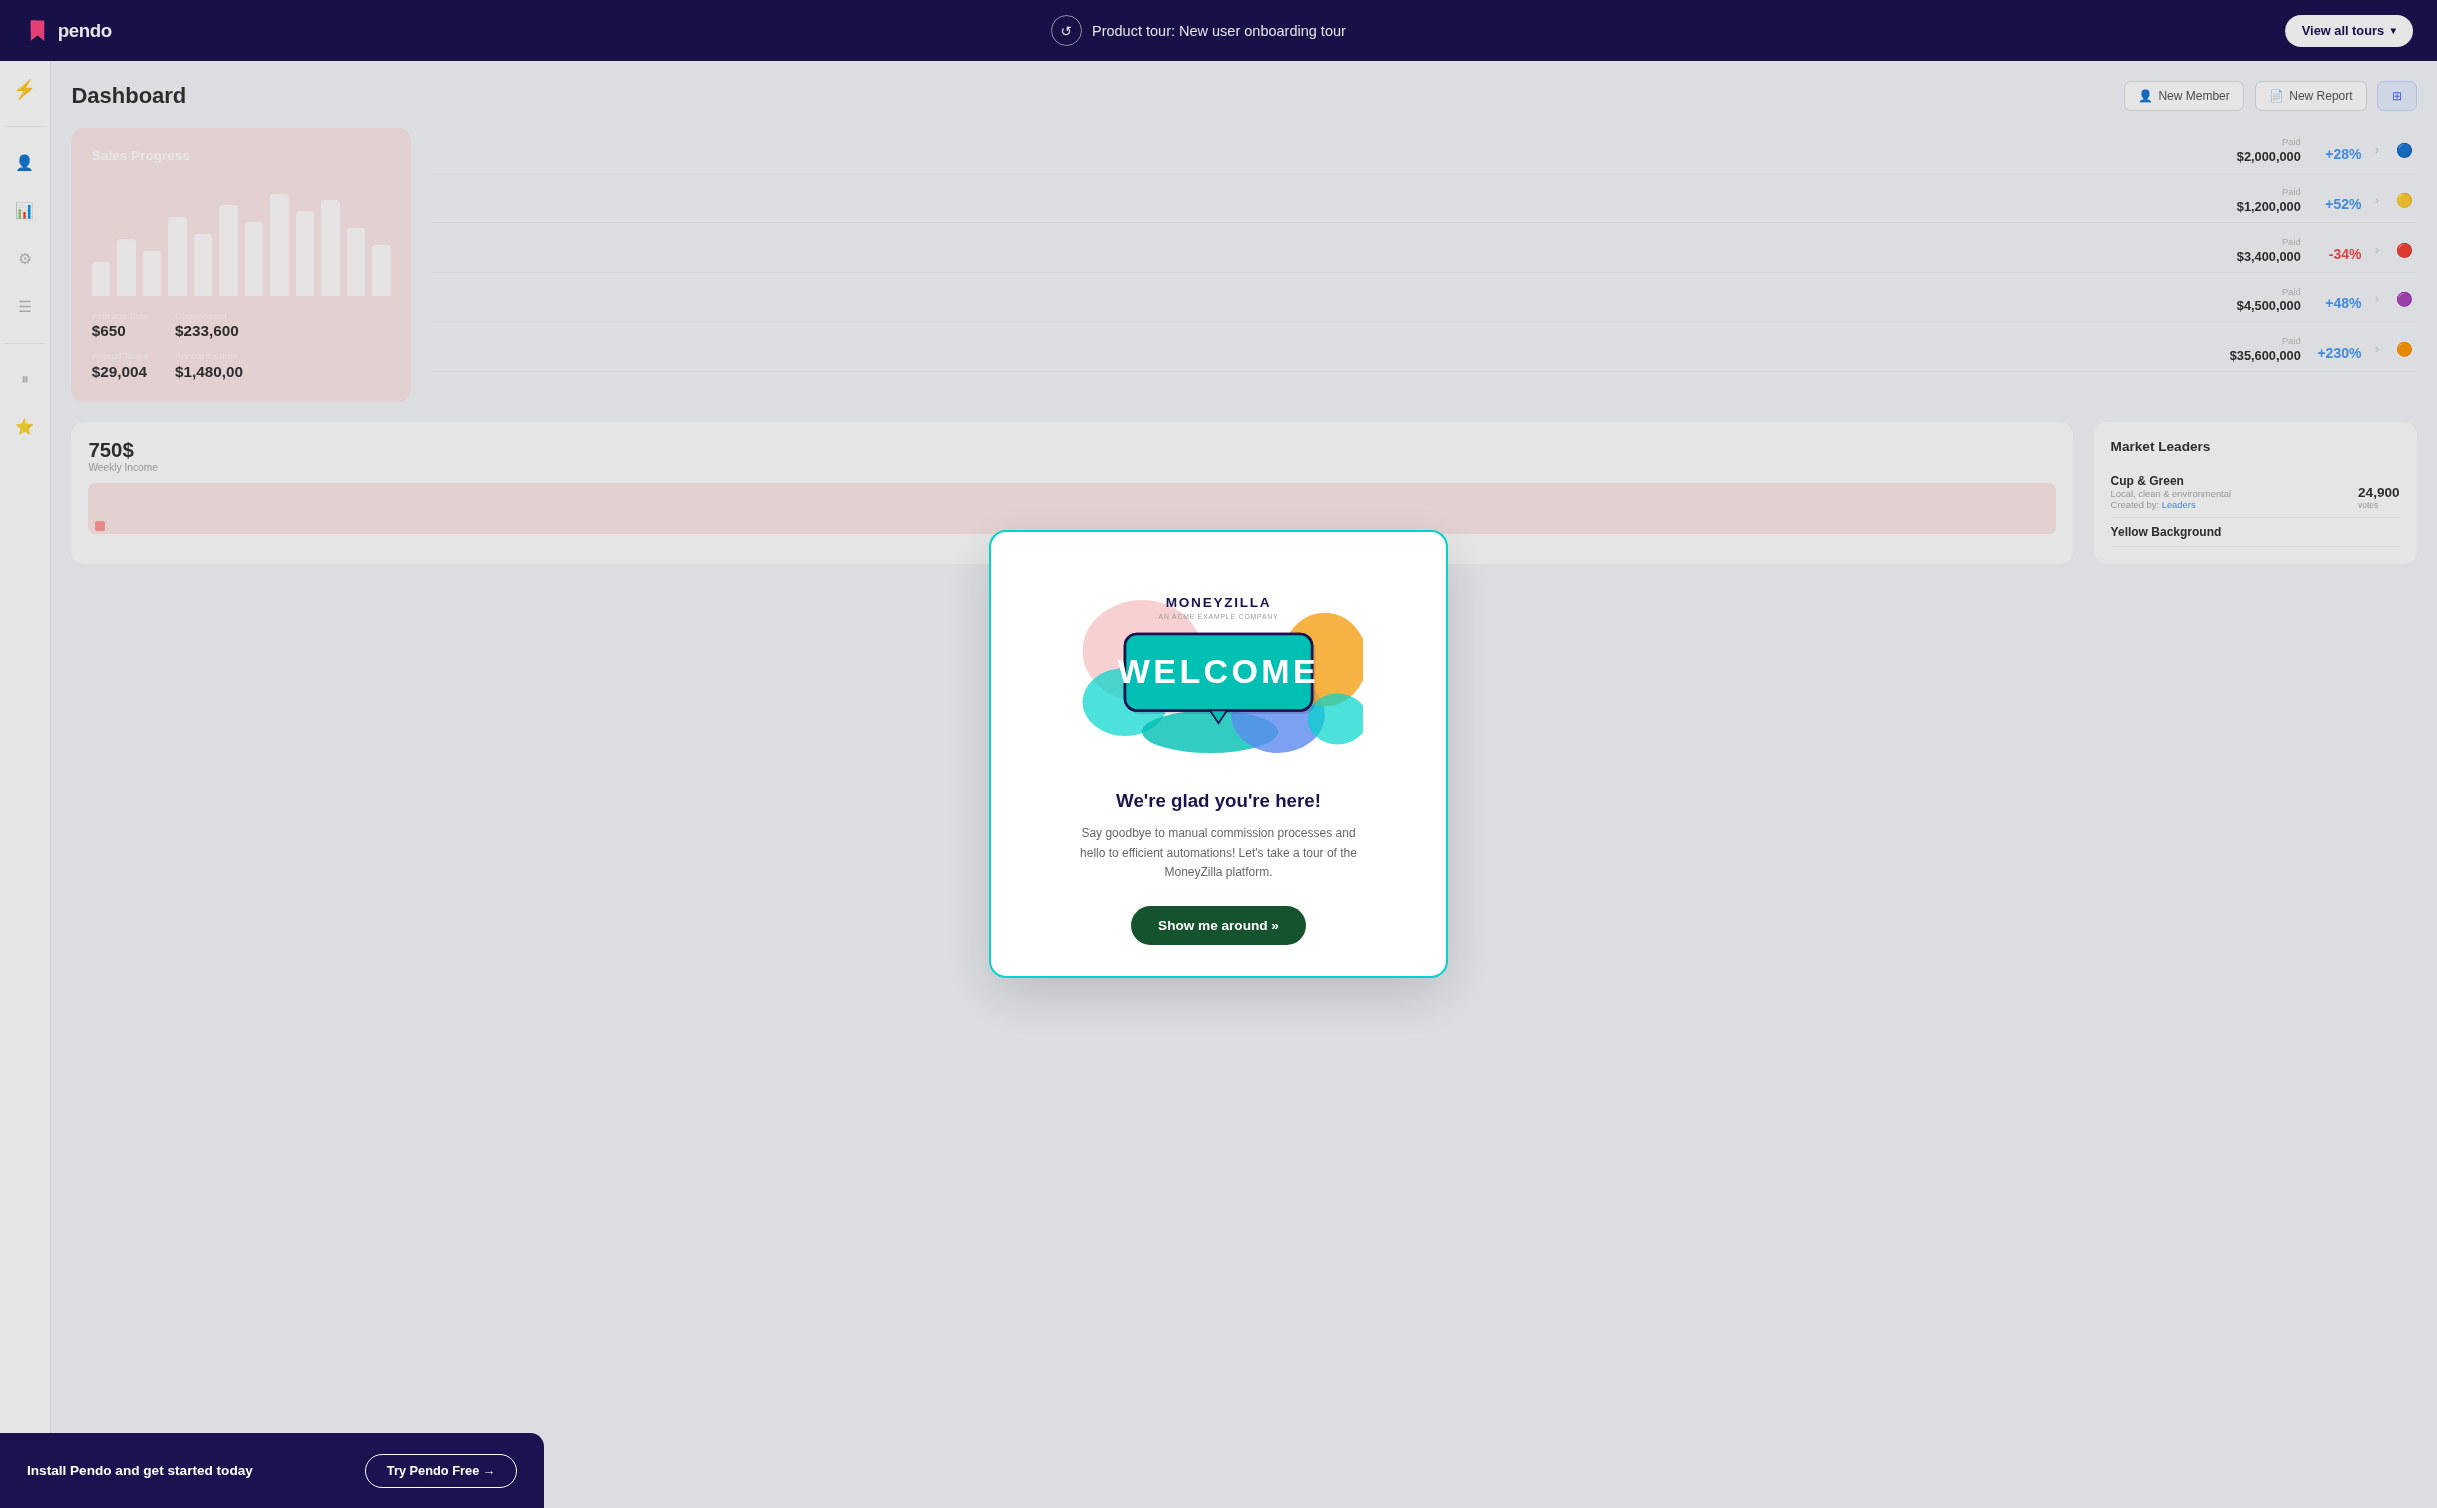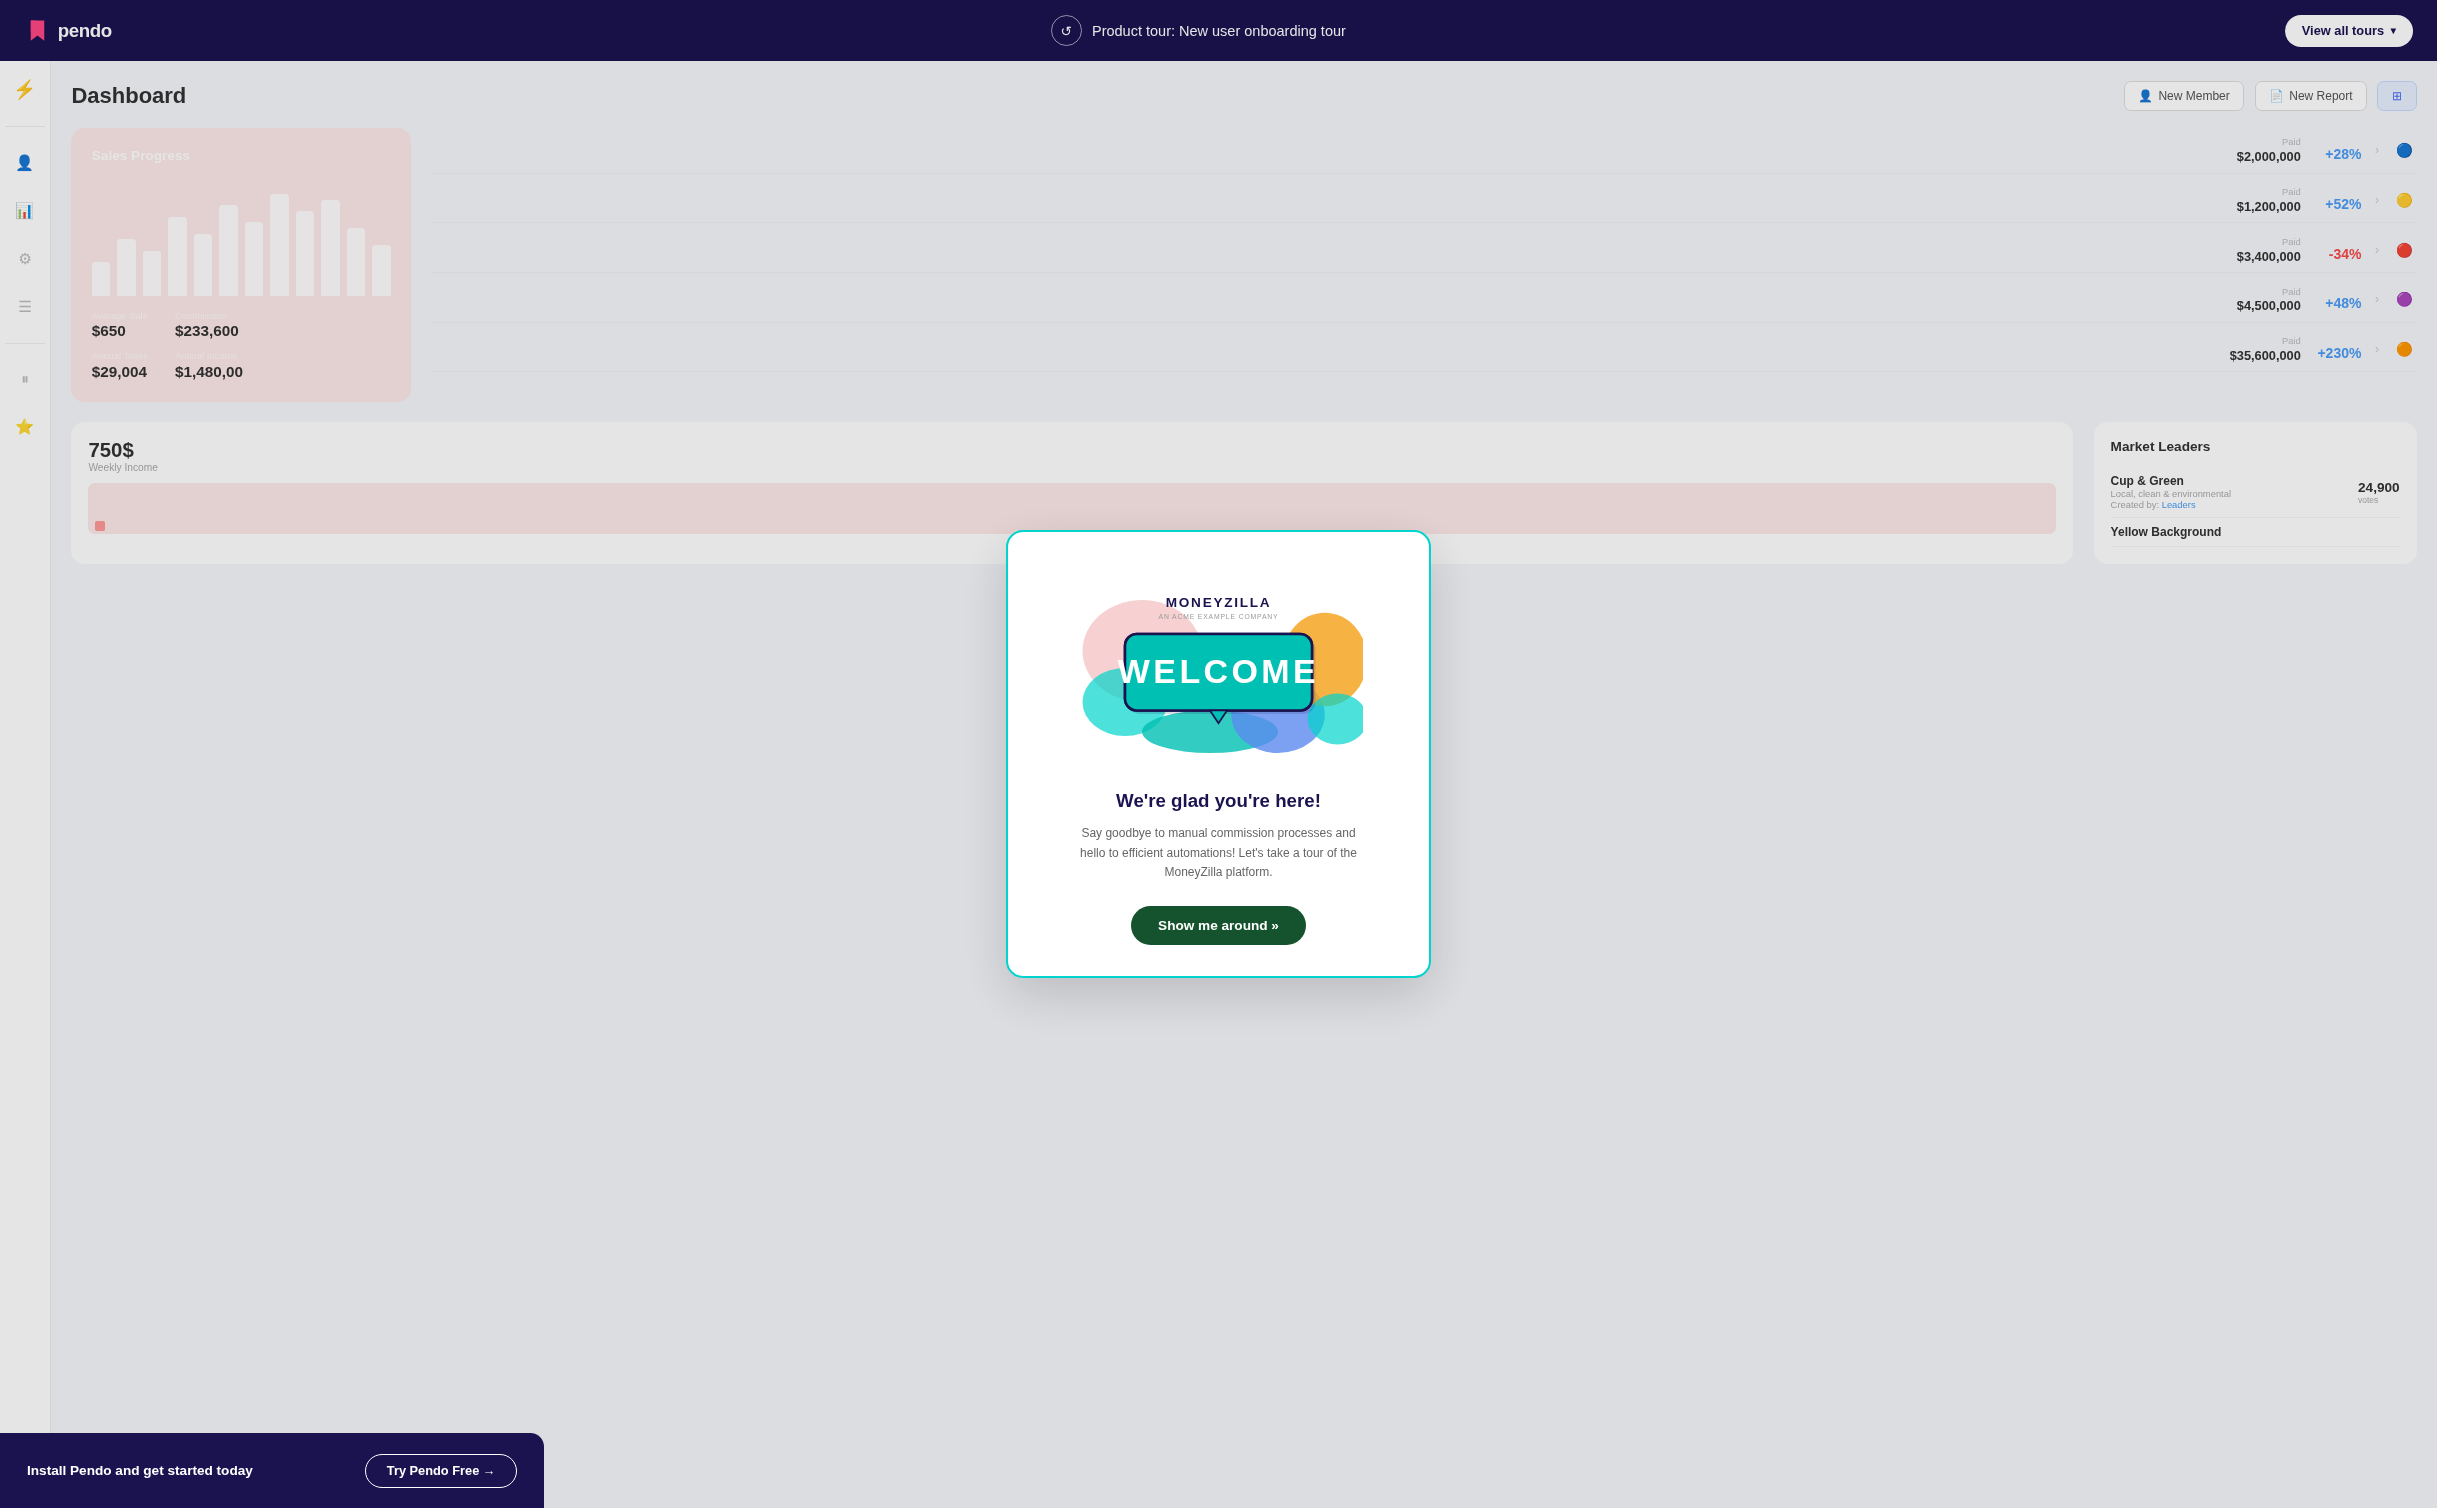--- a/index.html
+++ b/index.html
@@ -131,42 +131,42 @@
     .badge-pos { color: #4a9cf7; }
     .badge-neg { color: #f74a4a; }
     .stat-row-chevron { color: #ccc; font-size: 12px; }
     .stat-row-side-icon { width: 24px; height: 24px; border-radius: 50%; display: flex; align-items: center; justify-content: center; font-size: 12px; }
 
     
     .bottom-section { display: flex; gap: 20.4px; }
     .bottom-left { flex: 1; background: white; border-radius: 13.6px; padding: 17px; }
     .bottom-right { width: 323px; background: white; border-radius: 13.6px; padding: 17px; }
     .market-title { font-size: 13.6px; font-weight: 700; color: #333; margin-bottom: 13.6px; }
-    .market-item { display: flex; align-items: center; justify-content: space-between; padding: 6.8px 0; border-bottom: 0.9px solid #f5f5f5; }
+    .market-item { display: flex; align-items: flex-end; justify-content: space-between; padding: 6.8px 0; border-bottom: 0.9px solid #f5f5f5; }
     .market-item-info {}
     .market-item-name { font-size: 12px; font-weight: 600; color: #333; }
     .market-item-sub { font-size: 9.4px; color: #aaa; }
     .market-item-sub span { color: #4a9cf7; }
     .market-item-val { font-size: 13.6px; font-weight: 700; color: #333; }
 
     
     .overlay {
       position: fixed;
       top: 0; left: 0; right: 0; bottom: 0;
       background: rgba(0,0,0,0.1);
       z-index: 200;
       display: flex;
       align-items: center;
       justify-content: center;
     }
     .welcome-modal {
       background: white;
       border-radius: 17px;
       border: 2.6px solid #00d4cc;
-      width: 425px;
+      width: 459px;
       padding: 34px 31px 31px;
       text-align: center;
       position: relative;
       box-shadow: 0 17px 51px rgba(0,0,0,0.15);
     }
     .modal-illustration {
       width: 100%;
       height: 204px;
       margin-bottom: 20.4px;
       position: relative;

